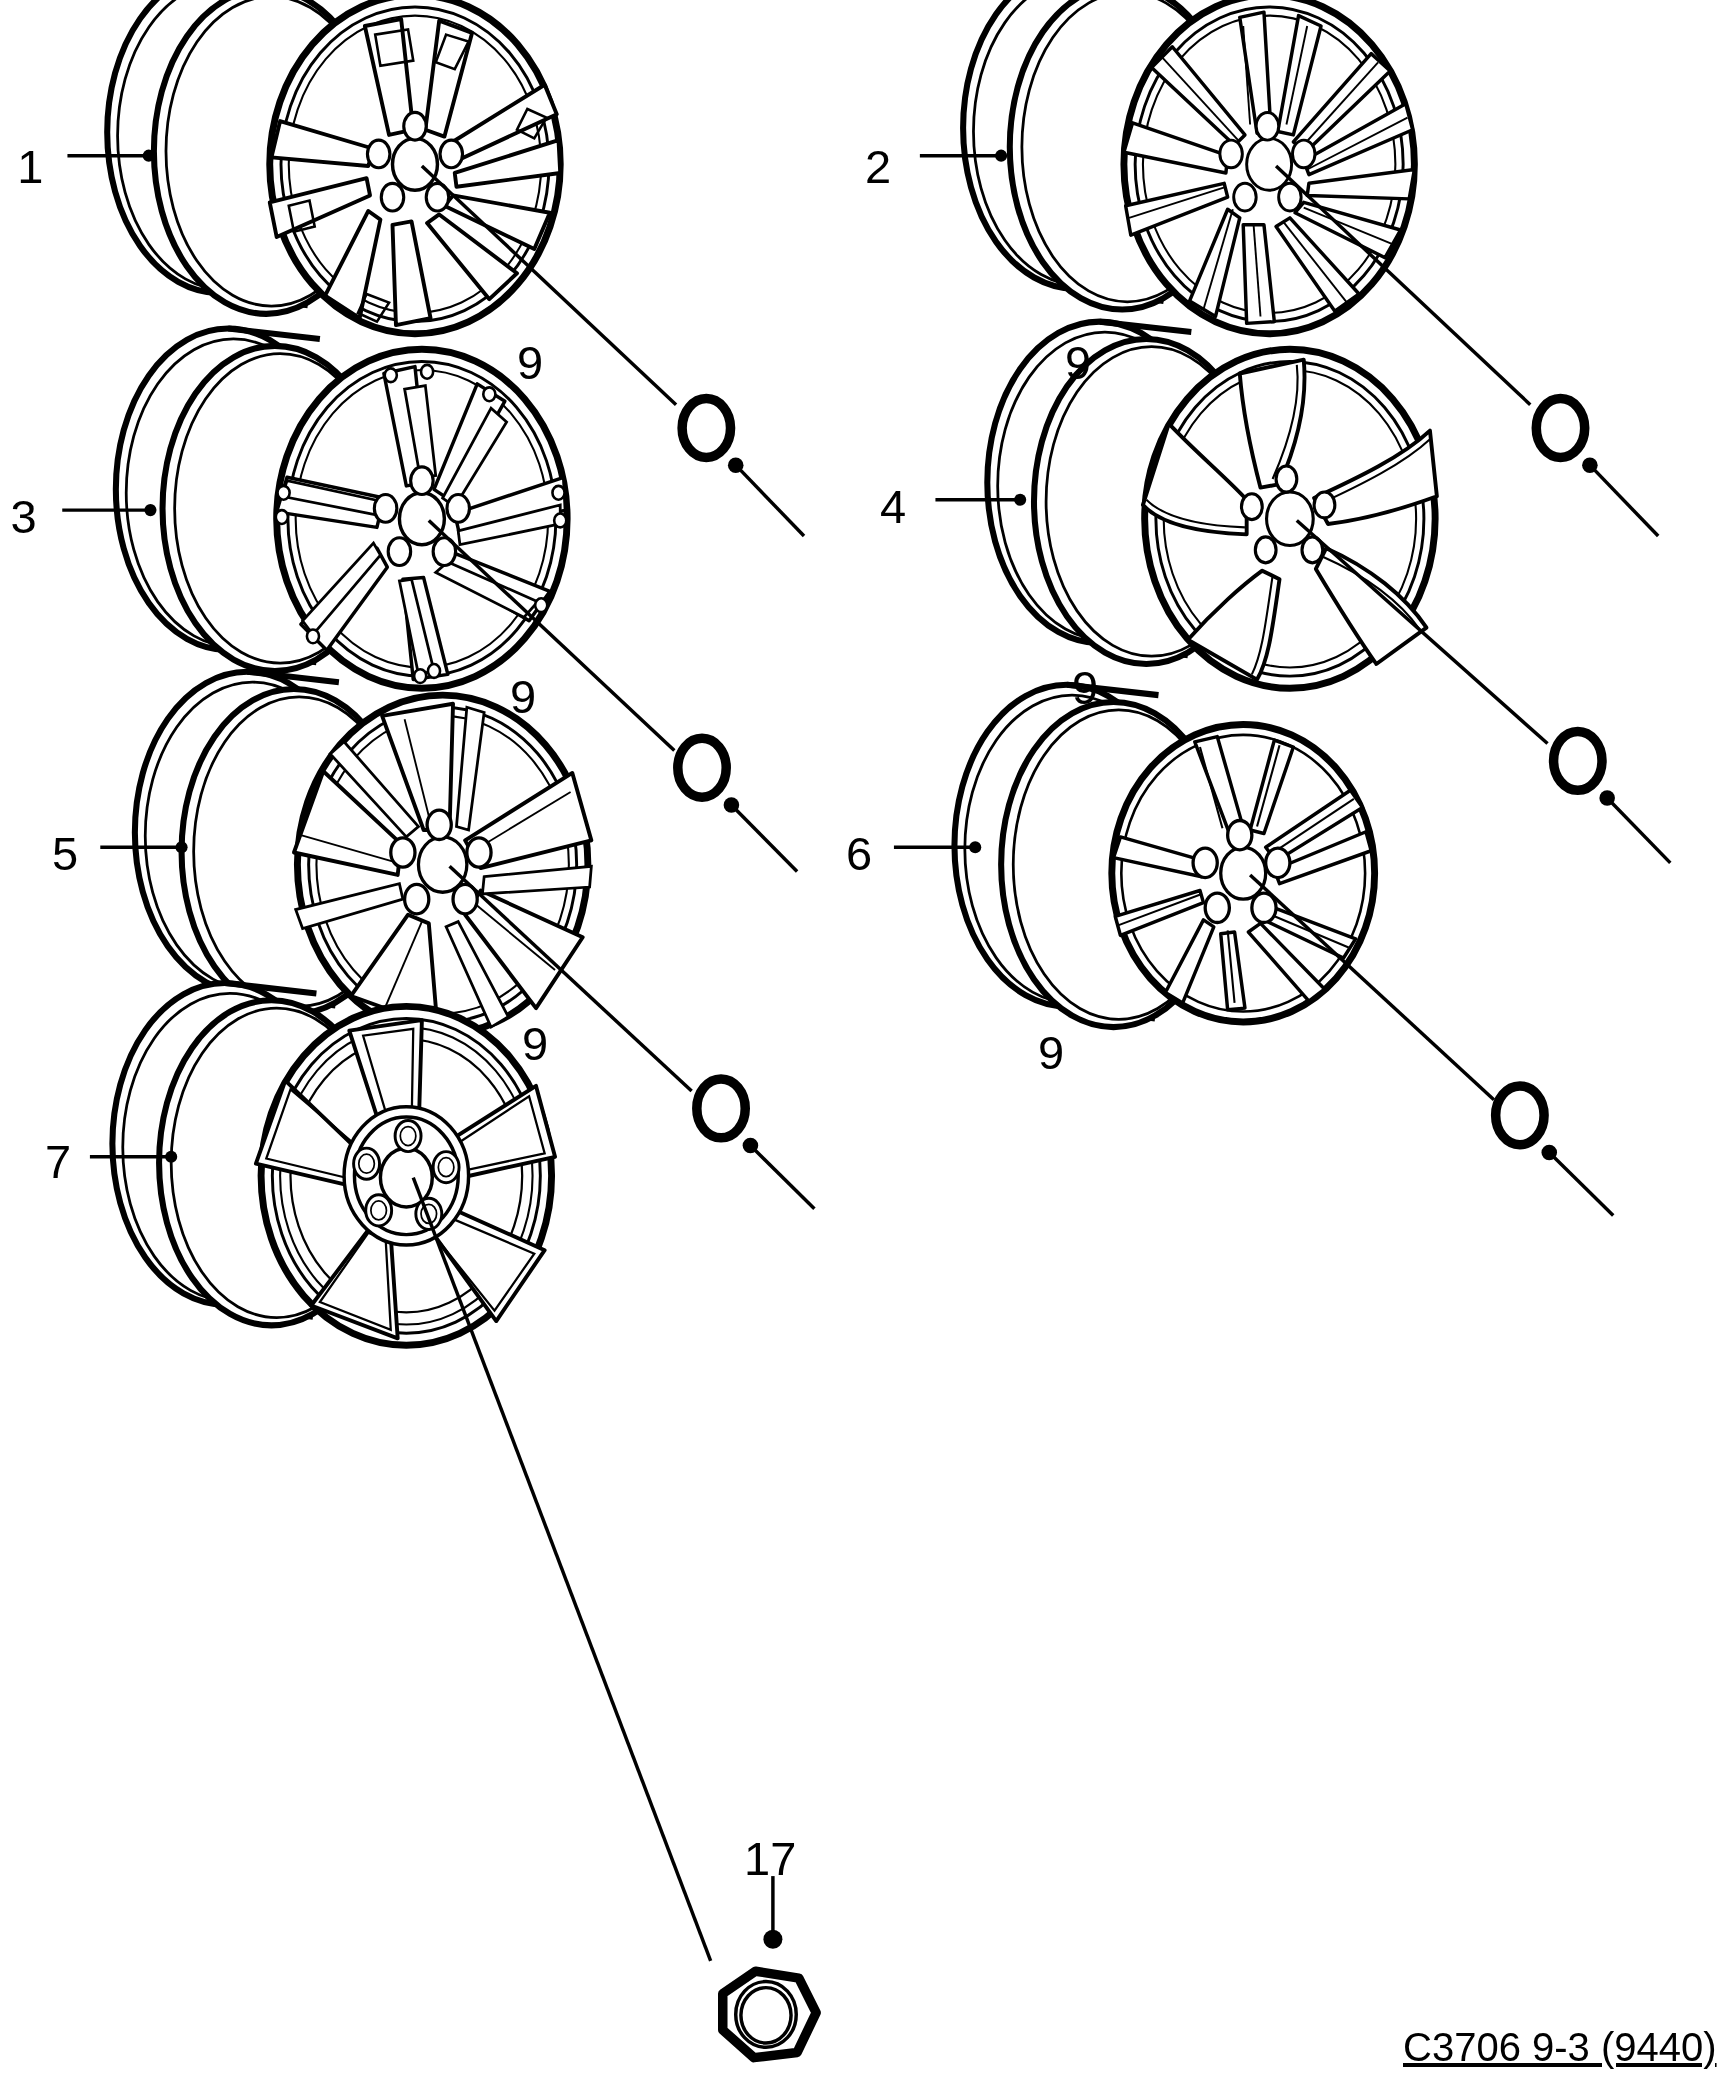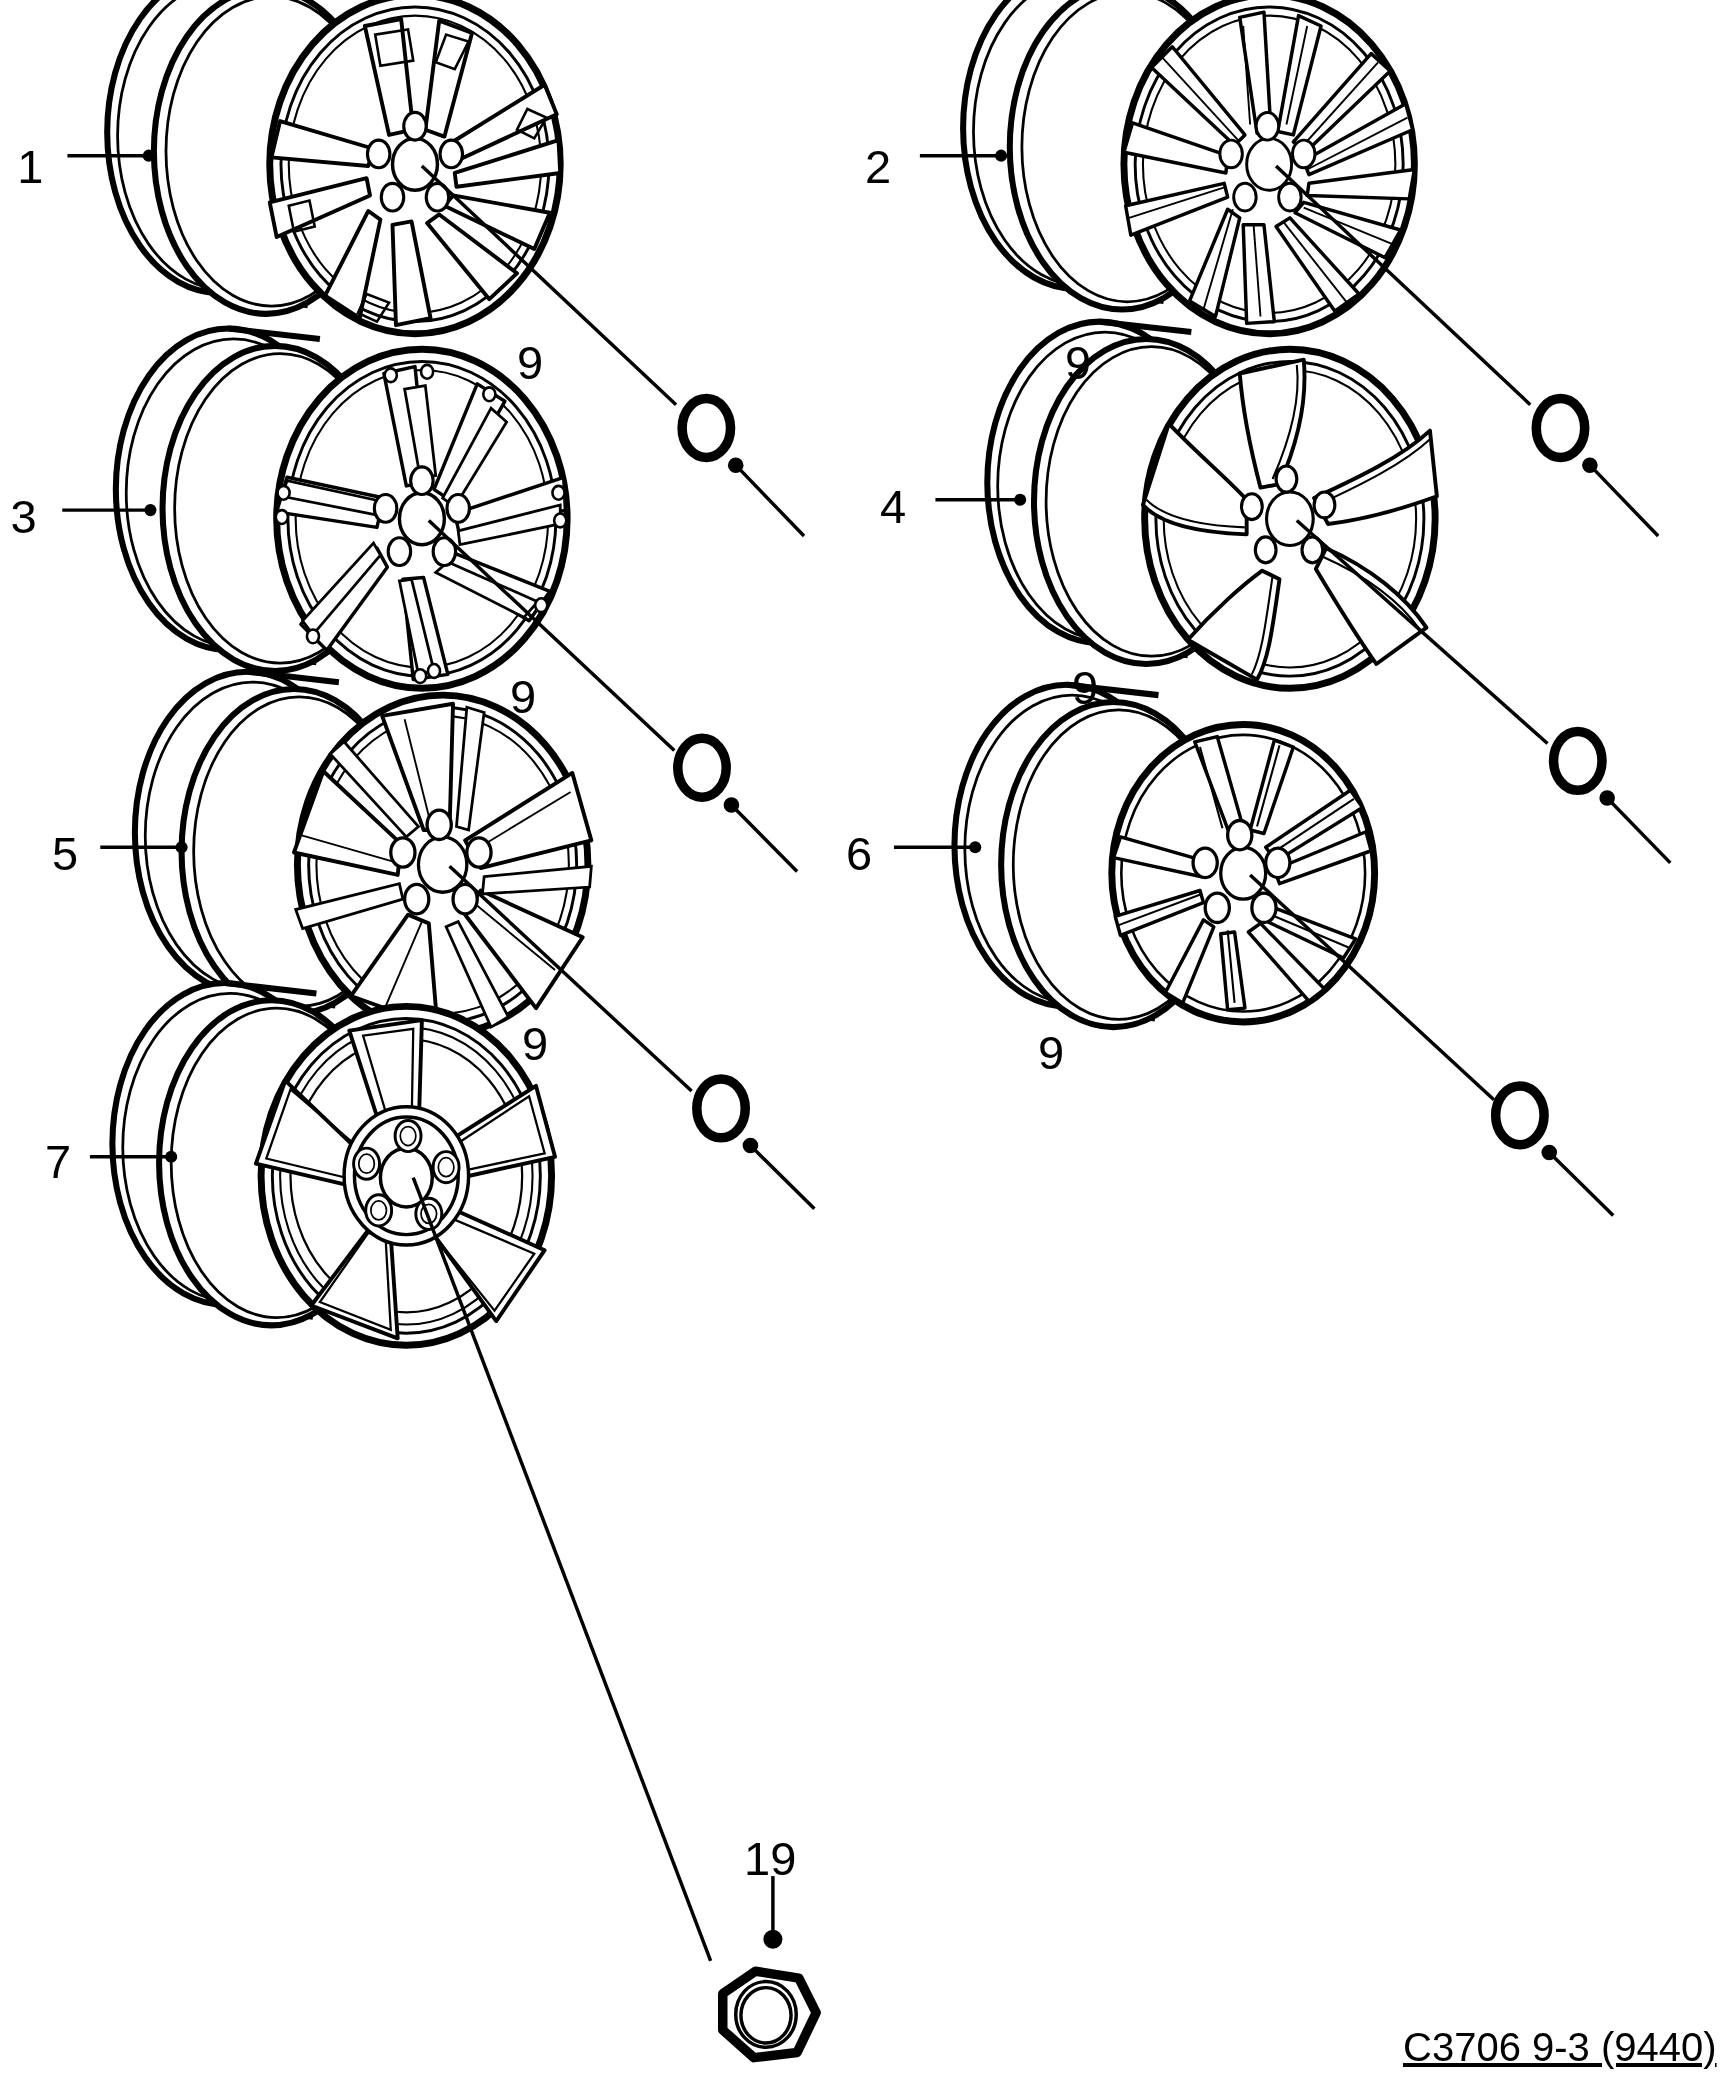--- a/index.html
+++ b/index.html
@@ -462,18 +462,18 @@
   <div class="label" style="left:846px; top:830px;">6</div>
   <div class="label" style="left:45px;  top:1138px;">7</div>
 
   <div class="label" style="left:517px; top:339px;">9</div>
   <div class="label" style="left:1065px;top:339px;">9</div>
   <div class="label" style="left:510px; top:673px;">9</div>
   <div class="label" style="left:1072px;top:664px;">9</div>
   <div class="label" style="left:522px; top:1020px;">9</div>
   <div class="label" style="left:1038px;top:1029px;">9</div>
 
-  <div class="label" style="left:744px; top:1835px;">19</div>
+  <div class="label" style="left:744px; top:1835px;">17</div>
 
   <div class="caption" style="left:1403px; top:2027px;">C3706 9-3 (9440)</div>
 
 </div>
 
 
 </body></html>

